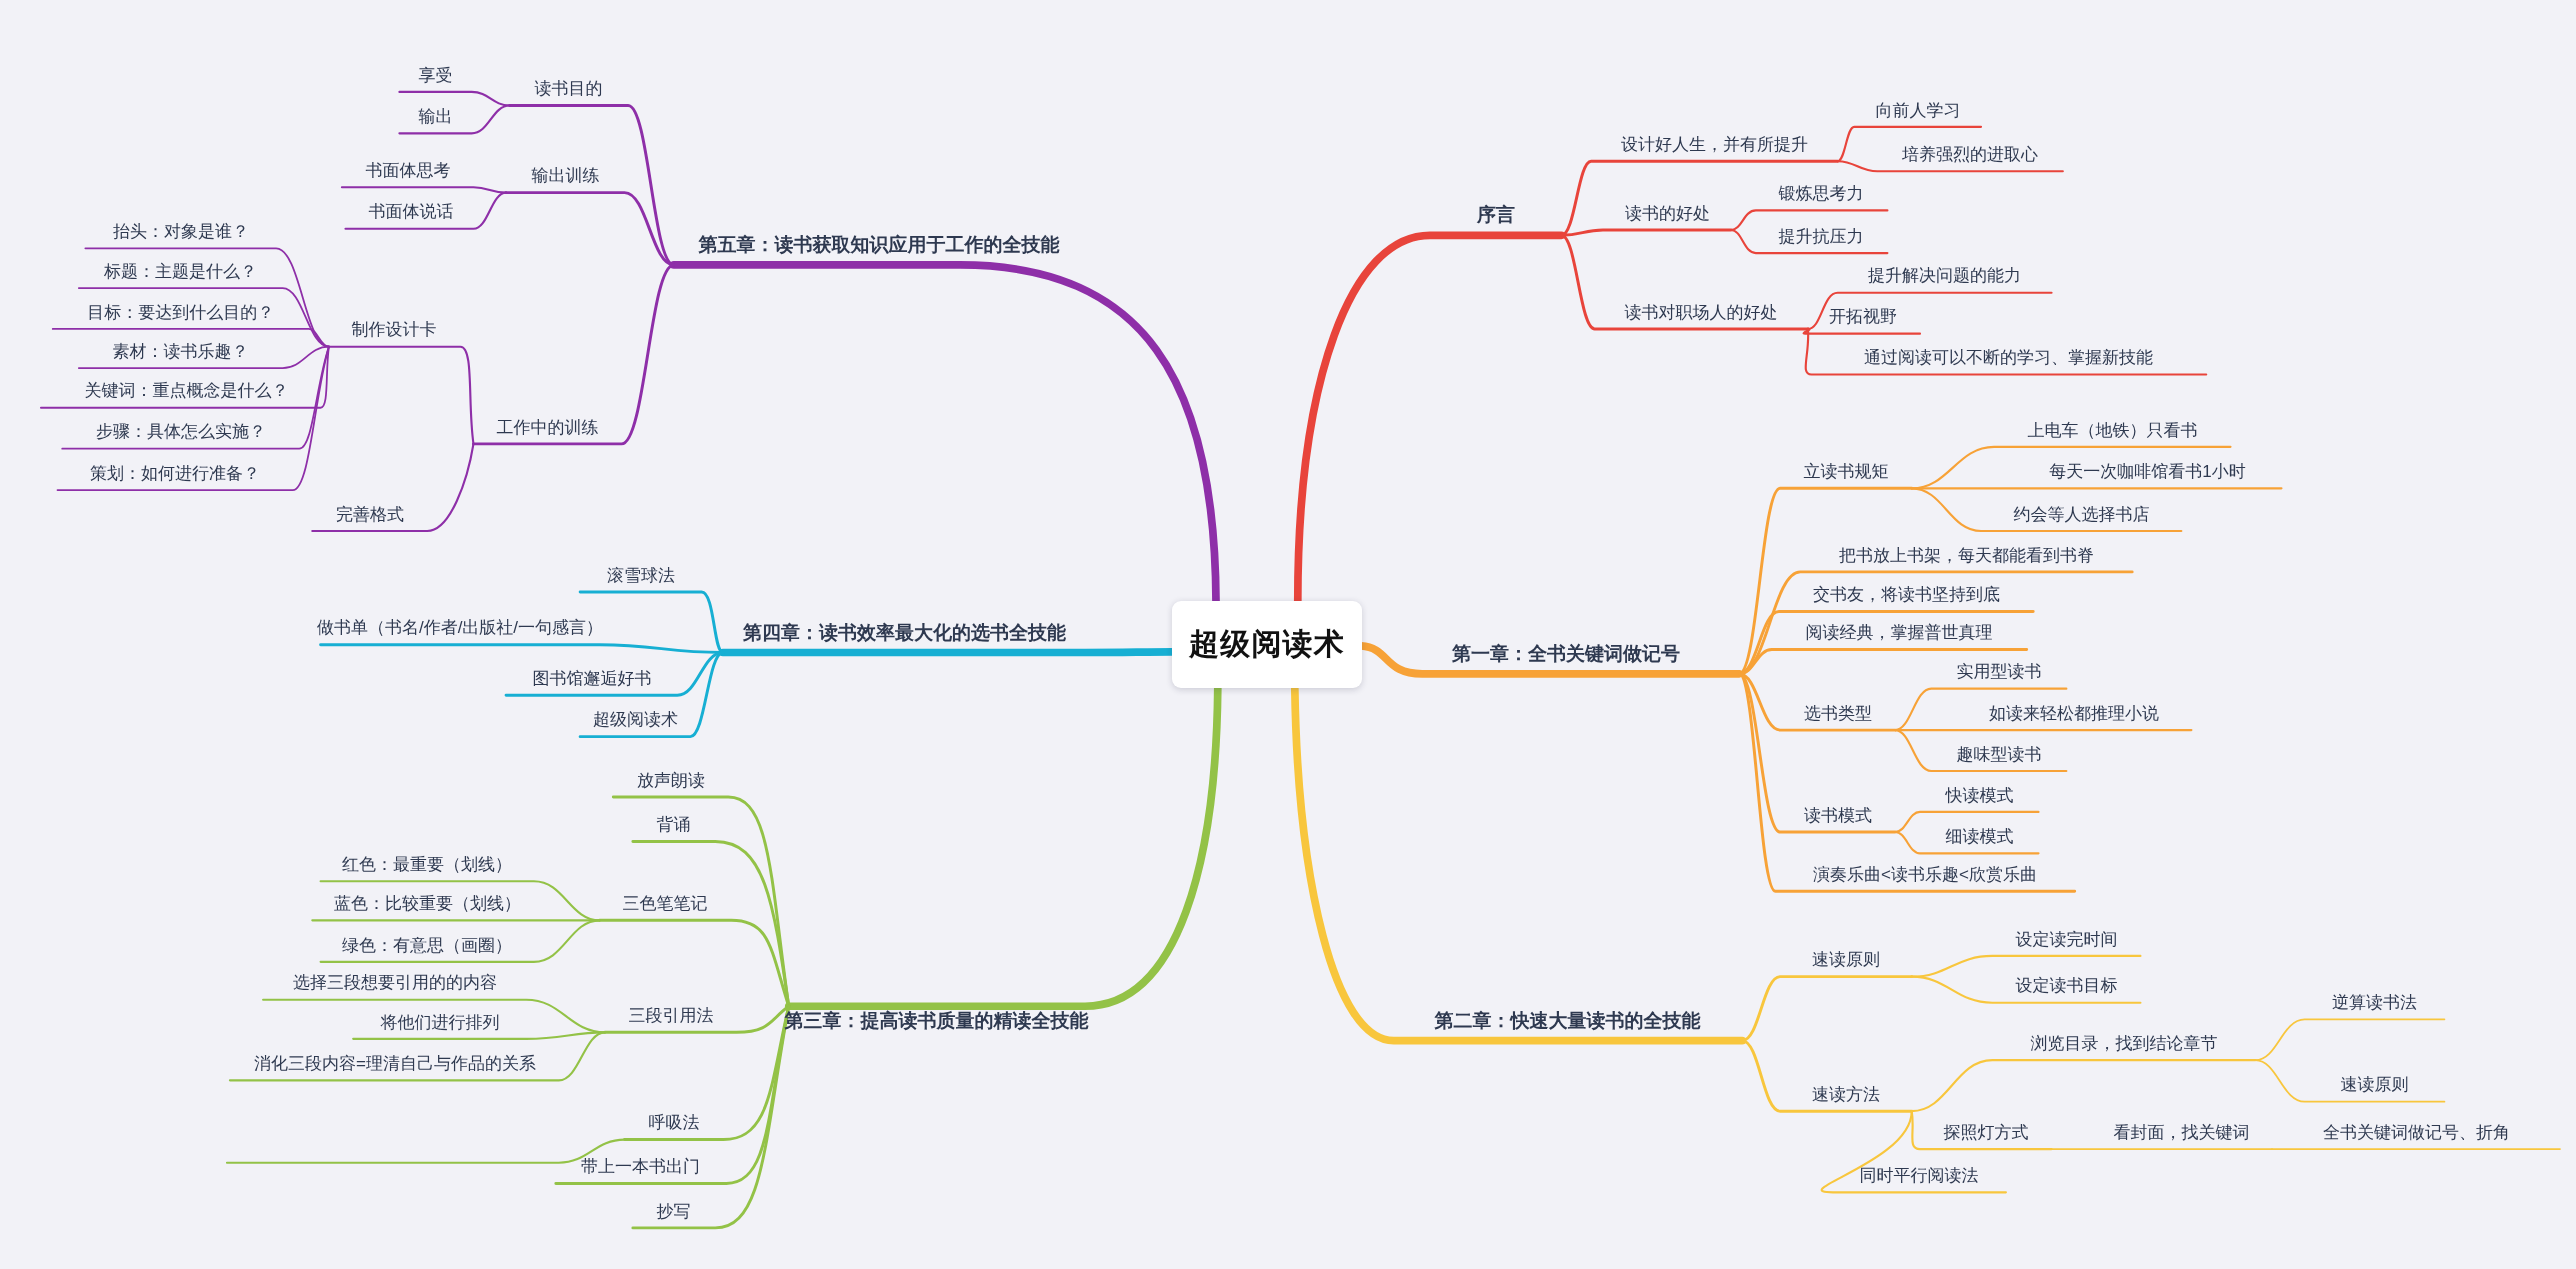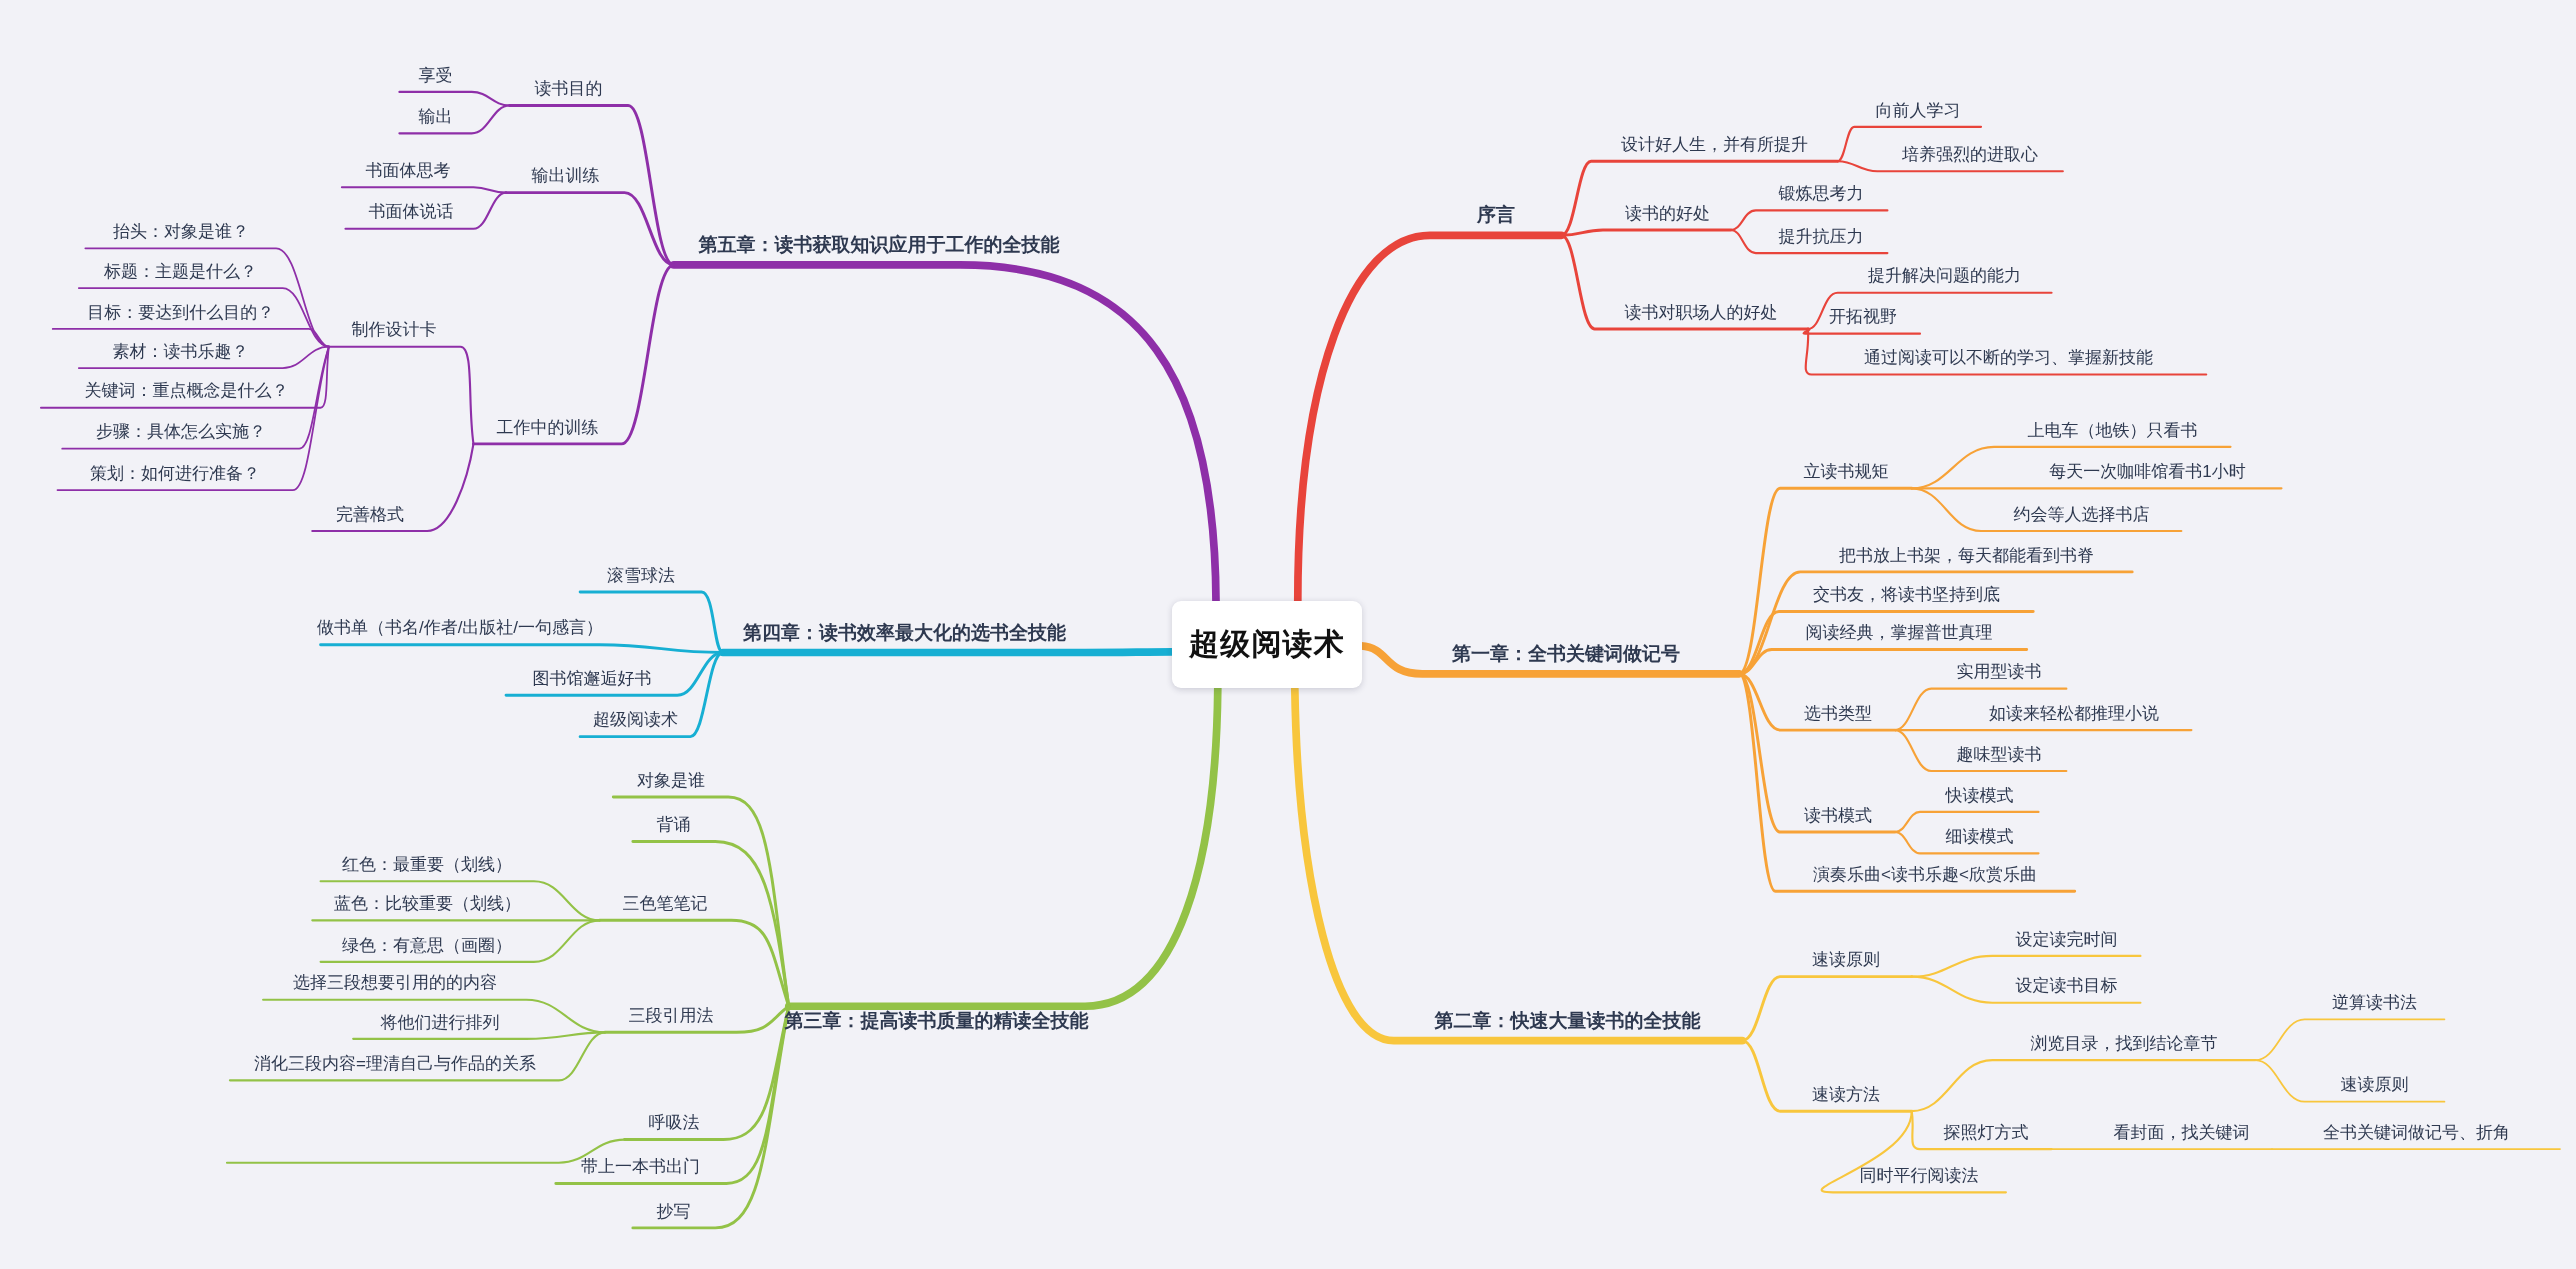--- a/index.html
+++ b/index.html
@@ -149,21 +149,21 @@
 <div class="n" style="left:1733px;top:1084px;width:226px">速读方法</div>
 <div class="n" style="left:1945px;top:1033px;width:358px">浏览目录，找到结论章节</div>
 <div class="n" style="left:2257px;top:992px;width:235px">逆算读书法</div>
 <div class="n" style="left:2257px;top:1074px;width:235px">速读原则</div>
 <div class="n" style="left:1873px;top:1122px;width:226px">探照灯方式</div>
 <div class="n" style="left:2044px;top:1122px;width:275px">看封面，找关键词</div>
 <div class="n" style="left:2257px;top:1122px;width:319px">全书关键词做记号、折角</div>
 <div class="n" style="left:1785px;top:1165px;width:268px">同时平行阅读法</div>
 
 <div class="n h" style="left:741px;top:1010px;width:391px">第三章：提高读书质量的精读全技能</div>
-<div class="n" style="left:566px;top:770px;width:210px">对象是谁</div>
+<div class="n" style="left:566px;top:770px;width:210px">放声朗读</div>
 <div class="n" style="left:585px;top:814px;width:177px">背诵</div>
 <div class="n" style="left:552px;top:893px;width:226px">三色笔笔记</div>
 <div class="n" style="left:273px;top:854px;width:308px">红色：最重要（划线）</div>
 <div class="n" style="left:265px;top:893px;width:325px">蓝色：比较重要（划线）</div>
 <div class="n" style="left:273px;top:935px;width:308px">绿色：有意思（画圈）</div>
 <div class="n" style="left:558px;top:1005px;width:226px">三段引用法</div>
 <div class="n" style="left:216px;top:972px;width:358px">选择三段想要引用的的内容</div>
 <div class="n" style="left:306px;top:1012px;width:268px">将他们进行排列</div>
 <div class="n" style="left:183px;top:1053px;width:424px">消化三段内容=理清自己与作品的关系</div>
 <div class="n" style="left:577px;top:1112px;width:194px">呼吸法</div>

